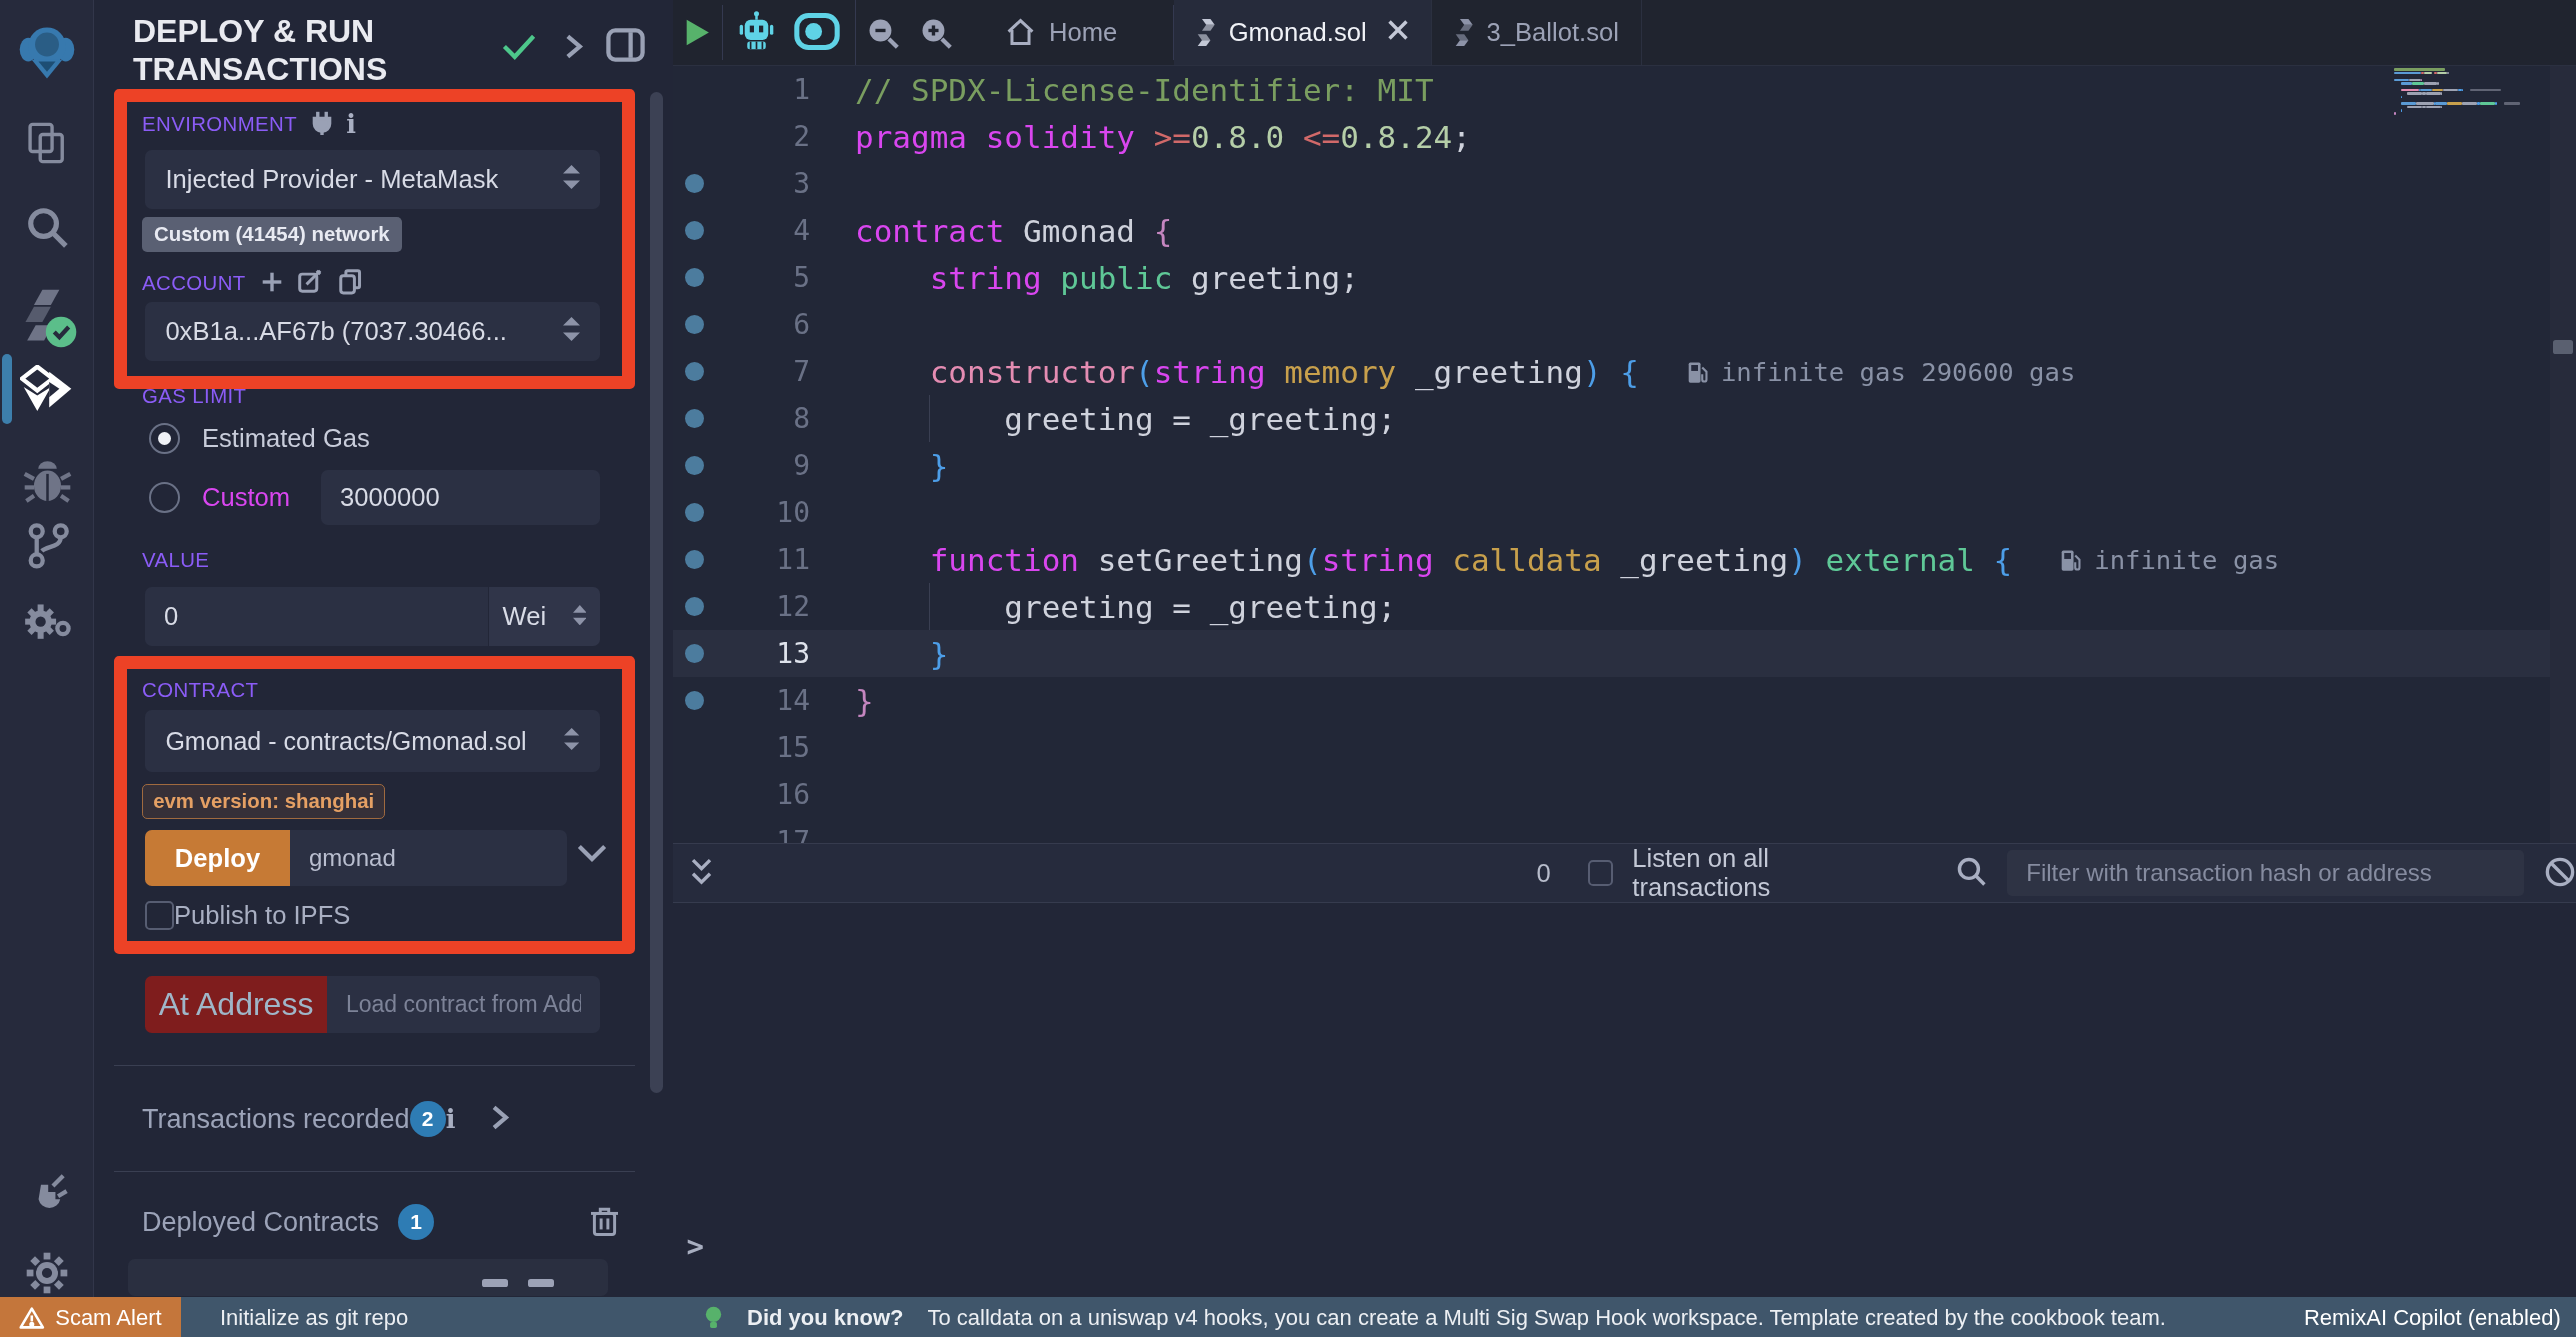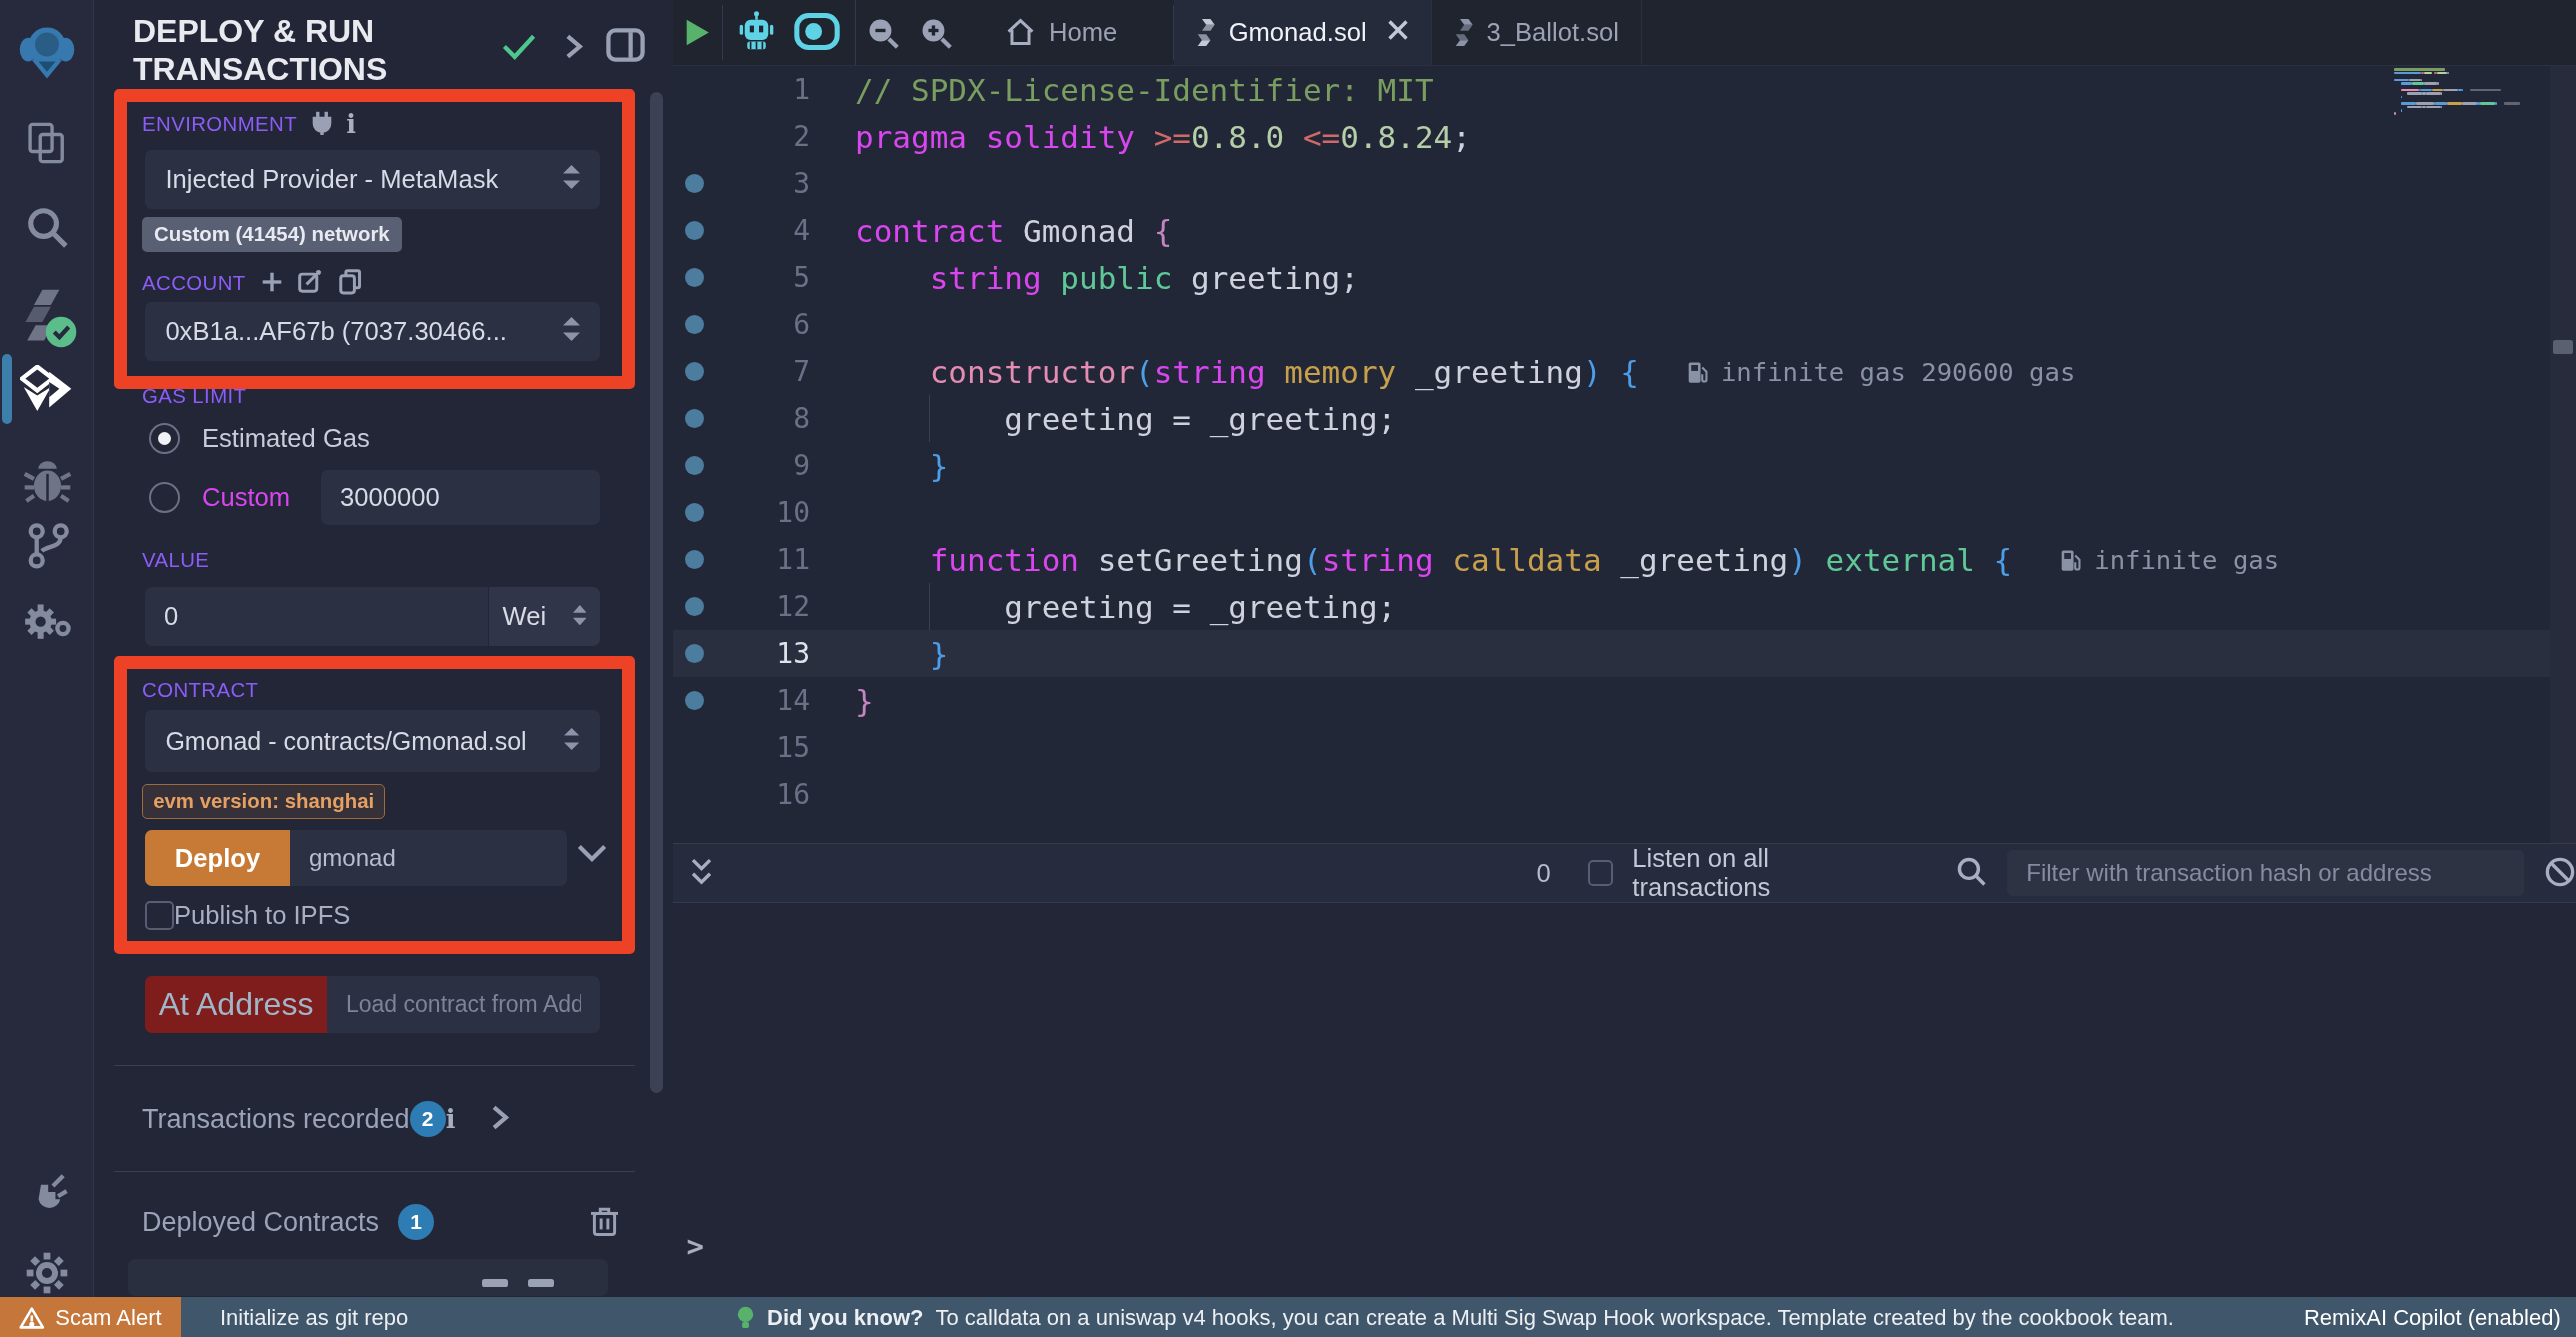--- a/index.html
+++ b/index.html
@@ -84,21 +84,21 @@
               display:flex; align-items:center; }
   #terminal { position:absolute; left:0; top:904px; width:1903px; height:393px; background:#222637; }
   #term-filter { width:520px; height:46px; background:#2e3344; border-radius:5.1px; font-size:24px; }
   #term-filter::placeholder { color:#868ca0; }
 
   
   #statusbar { position:absolute; left:0; top:1297px; width:2576px; height:41px; background:#40566b;
                display:flex; align-items:center; color:#eceff3; font-size:22px; z-index:20; }
   #scam { width:181px; height:41px; background:#c4763b; display:flex; align-items:center;
           justify-content:center; gap:10.2px; color:#fff; flex:0 0 auto; }
-  #tip { position:absolute; left:736px; display:flex; align-items:flex-end; gap:12px; }
+  #tip { position:absolute; left:704px; display:flex; align-items:flex-end; gap:24px; }
   #copilot { margin-left:auto; margin-right:15.3px; color:#ffffff; }
 </style>
 </head>
 <body>
 
 <div id="app">
 
   <div id="rail">
     <div class="rail-icon" style="top:24px">
       <svg width="58" height="58" viewBox="0 0 68 68">
@@ -547,20 +547,25 @@
         <div class="code-row">
           <span class="gdot"></span>
           <span class="lnum">15</span>
           <span class="ctext"></span>
         </div>
         <div class="code-row">
           <span class="gdot"></span>
           <span class="lnum">16</span>
           <span class="ctext"></span>
         </div>
+        <div class="code-row">
+          <span class="gdot"></span>
+          <span class="lnum">17</span>
+          <span class="ctext"></span>
+        </div>
       </div>
 
     <div id="minimap">
         <div class="mini-row">
           <span class="m-comment" style="width: 51px;"></span>
         </div>
         <div class="mini-row">
           <span class="m-kw" style="width: 26.6px;"></span>
           <span class="m-op" style="width: 3.3px;"></span>
           <span class="m-num" style="width: 8.3px;"></span>

